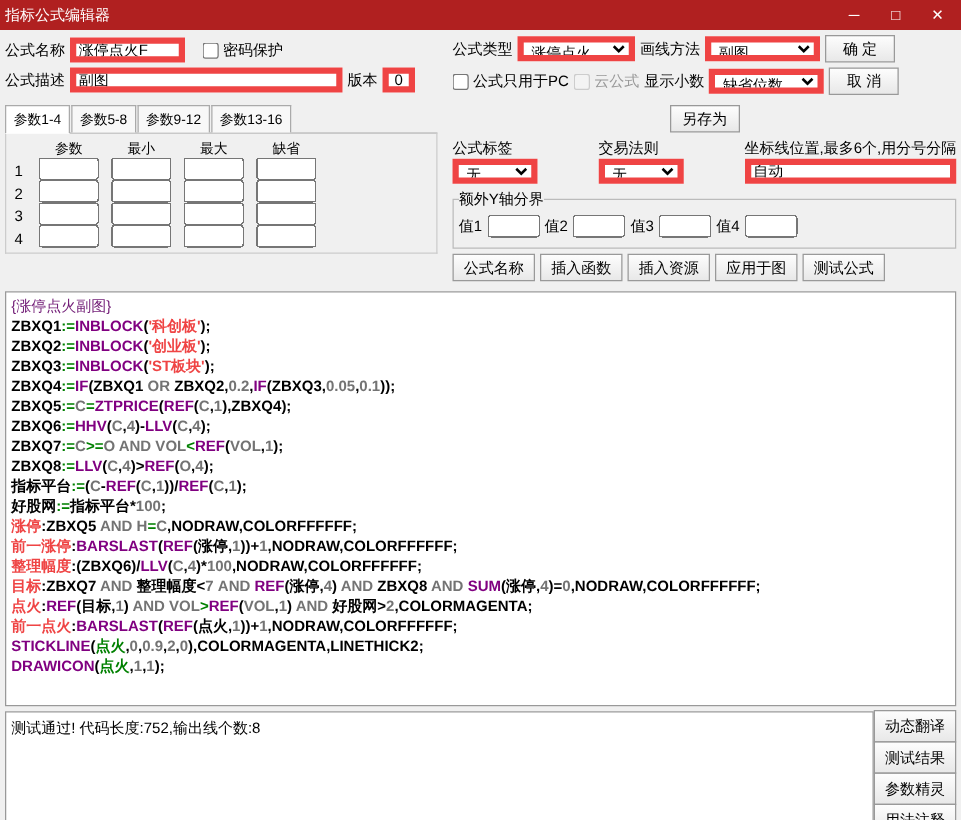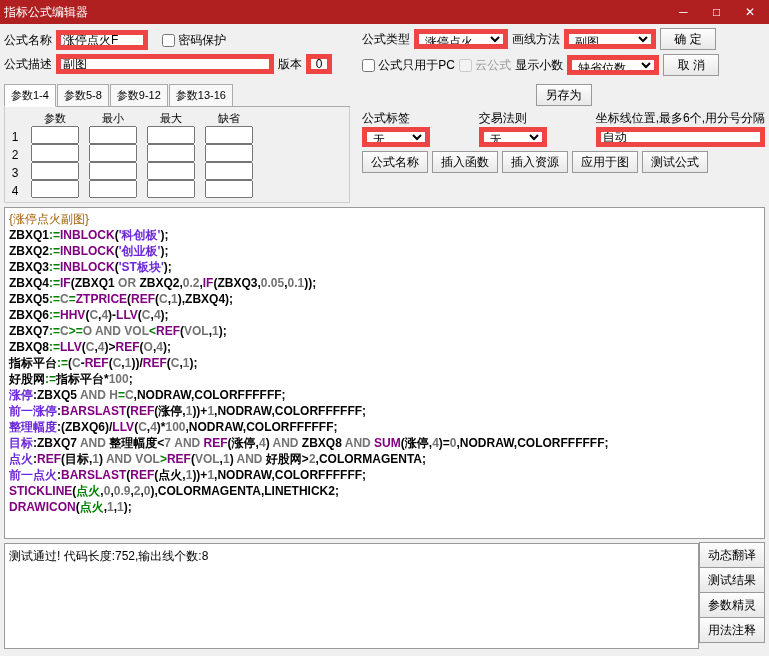--- a/index.html
+++ b/index.html
@@ -20,21 +20,21 @@
 .param-row span.num{width:12px;text-align:center}
 .param-row input{width:48px;height:18px}
 .left-col{width:346px}
 .right-col{flex:1;padding-left:8px}
 .code-area{font-family:"Consolas","Courier New",monospace;background:#fff;border:1px solid #999;padding:4px;height:332px;overflow:auto;white-space:pre;line-height:15px;font-size:12px}
 .status-area{display:flex;margin-top:4px;gap:0}
 .status-text{flex:1;background:#fff;border:1px solid #999;padding:4px;height:106px}
 .side-btns{display:flex;flex-direction:column}
 .side-btns .btn{height:26px;min-width:56px;border-radius:0;margin-top:-1px}
 .cb{vertical-align:middle}
-.c-blk{color:#000}.c-gr{color:#008000}.c-pu{color:#800080}.c-dr{color:#6d28d9}.c-nv{color:#737373}.c-or{color:#737373}.c-gy{color:#a16207}
+.c-blk{color:#000}.c-gr{color:#008000}.c-pu{color:#800080}.c-dr{color:#ef4444}.c-nv{color:#737373}.c-or{color:#737373}.c-gy{color:#701a75}
 fieldset{border:1px solid #bbb;padding:4px}
 </style>
 </head>
 <body>
 
 <div class="titlebar">
   <span>指标公式编辑器</span>
   <div class="titlebar-btns">
     <span>─</span>
     <span>□</span>
@@ -123,20 +123,33 @@
     </div>
     <div class="right-col">
       <div class="row" style="justify-content:center">
           <button class="btn">另存为</button>
         </div>
       <div class="row">
         <div><div class="lbl">公式标签</div><select style="width:68px"><option>无</option></select></div>
         <div><div class="lbl">交易法则</div><select style="width:68px"><option>无</option></select></div>
         <div style="flex:1"><div class="lbl">坐标线位置,最多6个,用分号分隔</div><input type="text" style="width: 100%;" value="自动"></div>
       </div>
+      <fieldset>
+        <legend>额外Y轴分界</legend>
+        <div class="row">
+          <span>值1</span>
+            <input style="width: 42px;">
+          <span>值2</span>
+            <input style="width: 42px;">
+          <span>值3</span>
+            <input style="width: 42px;">
+          <span>值4</span>
+            <input style="width: 42px;">
+        </div>
+      </fieldset>
       <div class="row" style="margin-top:4px">
         <button class="btn">公式名称</button>
         <button class="btn">插入函数</button>
         <button class="btn">插入资源</button>
         <button class="btn">应用于图</button>
         <button class="btn">测试公式</button>
       </div>
     </div>
   </div>
 

